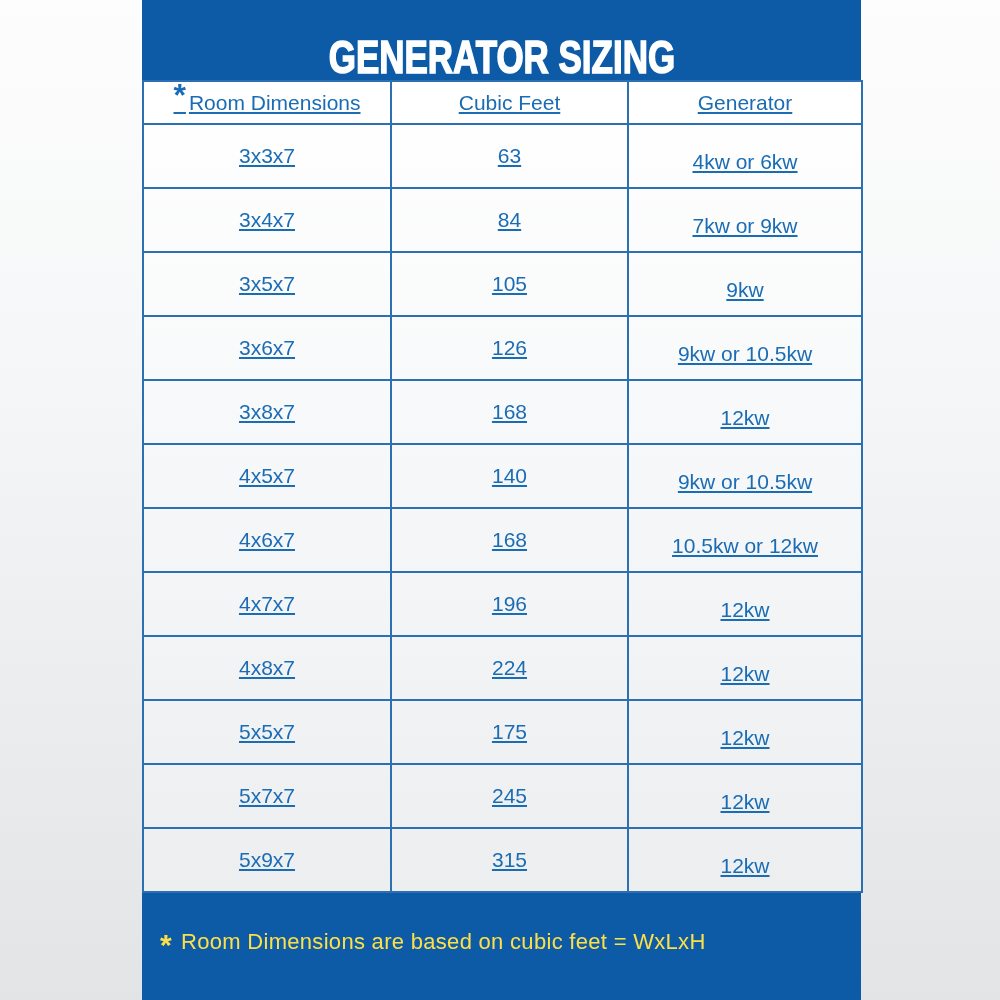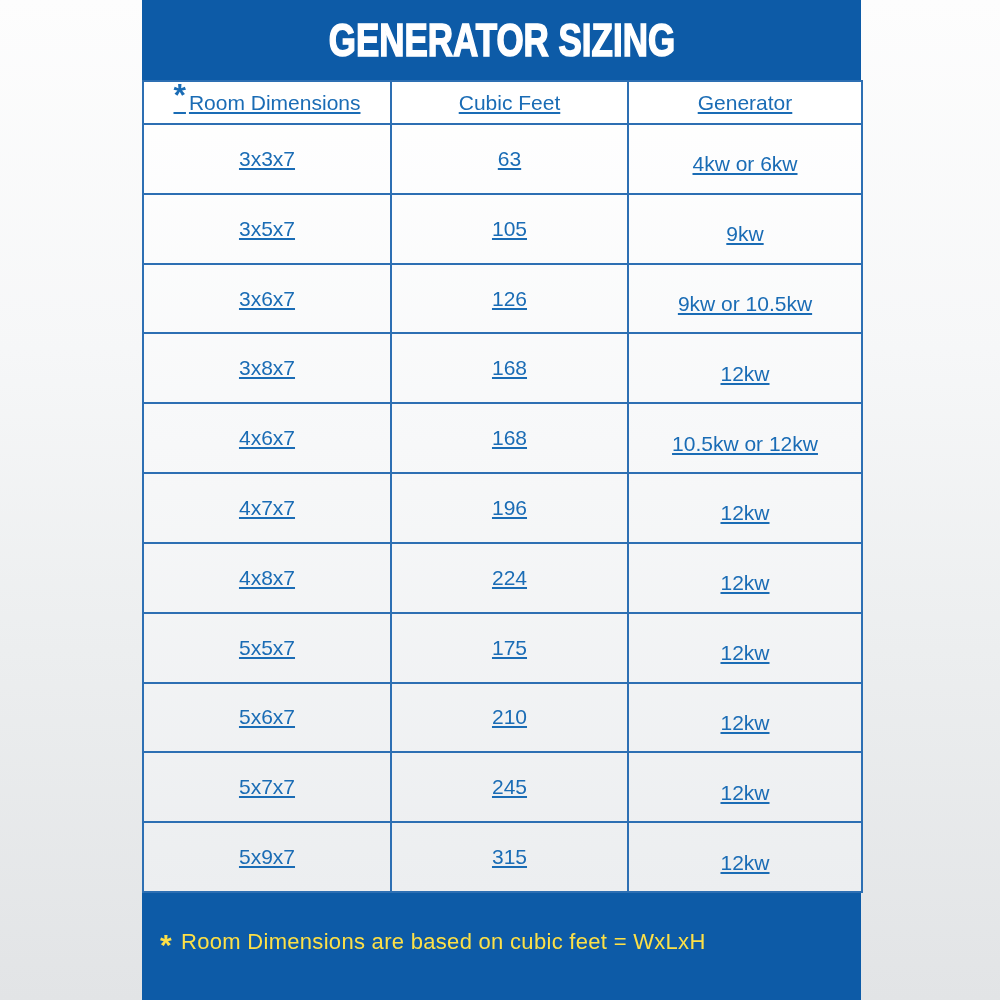--- a/index.html
+++ b/index.html
@@ -23,21 +23,21 @@
     width: 719px;
     height: 1000px;
     background: #0d5ba7;
     display: flex;
     flex-direction: column;
   }
   .title-band {
     height: 80px;
     flex: 0 0 80px;
     display: flex;
-    align-items: center;
+    align-items: flex-end;
     justify-content: center;
   }
   .title {
     margin: 0;
     color: #ffffff;
     font-size: 46px;
     font-weight: bold;
     letter-spacing: 0px;
     white-space: nowrap;
     transform: scaleX(0.76);
@@ -118,20 +118,25 @@
           <th>Generator</th>
         </tr>
       </thead>
       <tbody id="table-body">
   <tr>
     <td>3x3x7</td>
     <td>63</td>
     <td class="generator-cell">4kw or 6kw</td>
   </tr>
 
+  <tr>
+    <td>3x4x7</td>
+    <td>84</td>
+    <td class="generator-cell">7kw or 9kw</td>
+  </tr>
 
   <tr>
     <td>3x5x7</td>
     <td>105</td>
     <td class="generator-cell">9kw</td>
   </tr>
 
   <tr>
     <td>3x6x7</td>
     <td>126</td>
@@ -139,20 +144,25 @@
   </tr>
 
 
   <tr>
     <td>3x8x7</td>
     <td>168</td>
     <td class="generator-cell">12kw</td>
   </tr>
 
 
+  <tr>
+    <td>4x5x7</td>
+    <td>140</td>
+    <td class="generator-cell">9kw or 10.5kw</td>
+  </tr>
 
   <tr>
     <td>4x6x7</td>
     <td>168</td>
     <td class="generator-cell">10.5kw or 12kw</td>
   </tr>
 
   <tr>
     <td>4x7x7</td>
     <td>196</td>
@@ -165,25 +175,20 @@
     <td class="generator-cell">12kw</td>
   </tr>
 
 
   <tr>
     <td>5x5x7</td>
     <td>175</td>
     <td class="generator-cell">12kw</td>
   </tr>
 
-  <tr>
-    <td>5x6x7</td>
-    <td>210</td>
-    <td class="generator-cell">12kw</td>
-  </tr>
 
   <tr>
     <td>5x7x7</td>
     <td>245</td>
     <td class="generator-cell">12kw</td>
   </tr>
 
 
   <tr>
     <td>5x9x7</td>

